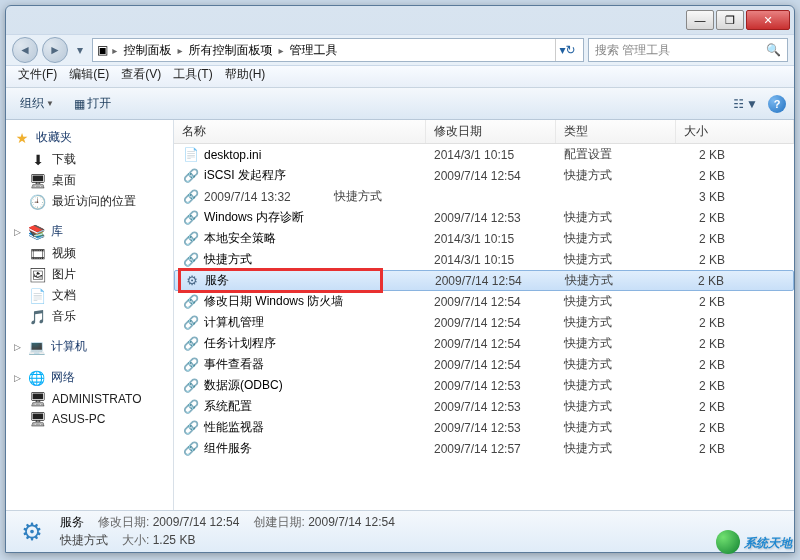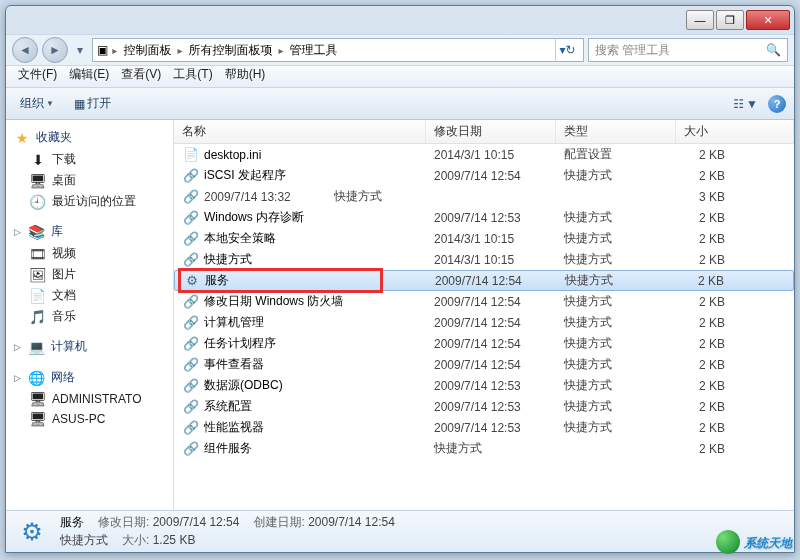--- a/index.html
+++ b/index.html
@@ -297,20 +297,21 @@
           <div class="row">
             <span class="fico">🔗</span>
             <span class="fname">性能监视器</span>
             <span class="fdate">2009/7/14 12:53</span>
             <span class="ftype">快捷方式</span>
             <span class="fsize">2 KB</span>
           </div>
           <div class="row">
             <span class="fico">🔗</span>
             <span class="fname">组件服务</span>
+            <span class="fdate">2009/7/14 12:57</span>
             <span class="ftype">快捷方式</span>
             <span class="fsize">2 KB</span>
           </div>
           <div class="highlight-box" style="top: 124px; left: 4px; width: 205px;"></div>
         </div>
     </div>
   </div>
 
   <div class="status">
     <div class="big-ico">⚙</div>

